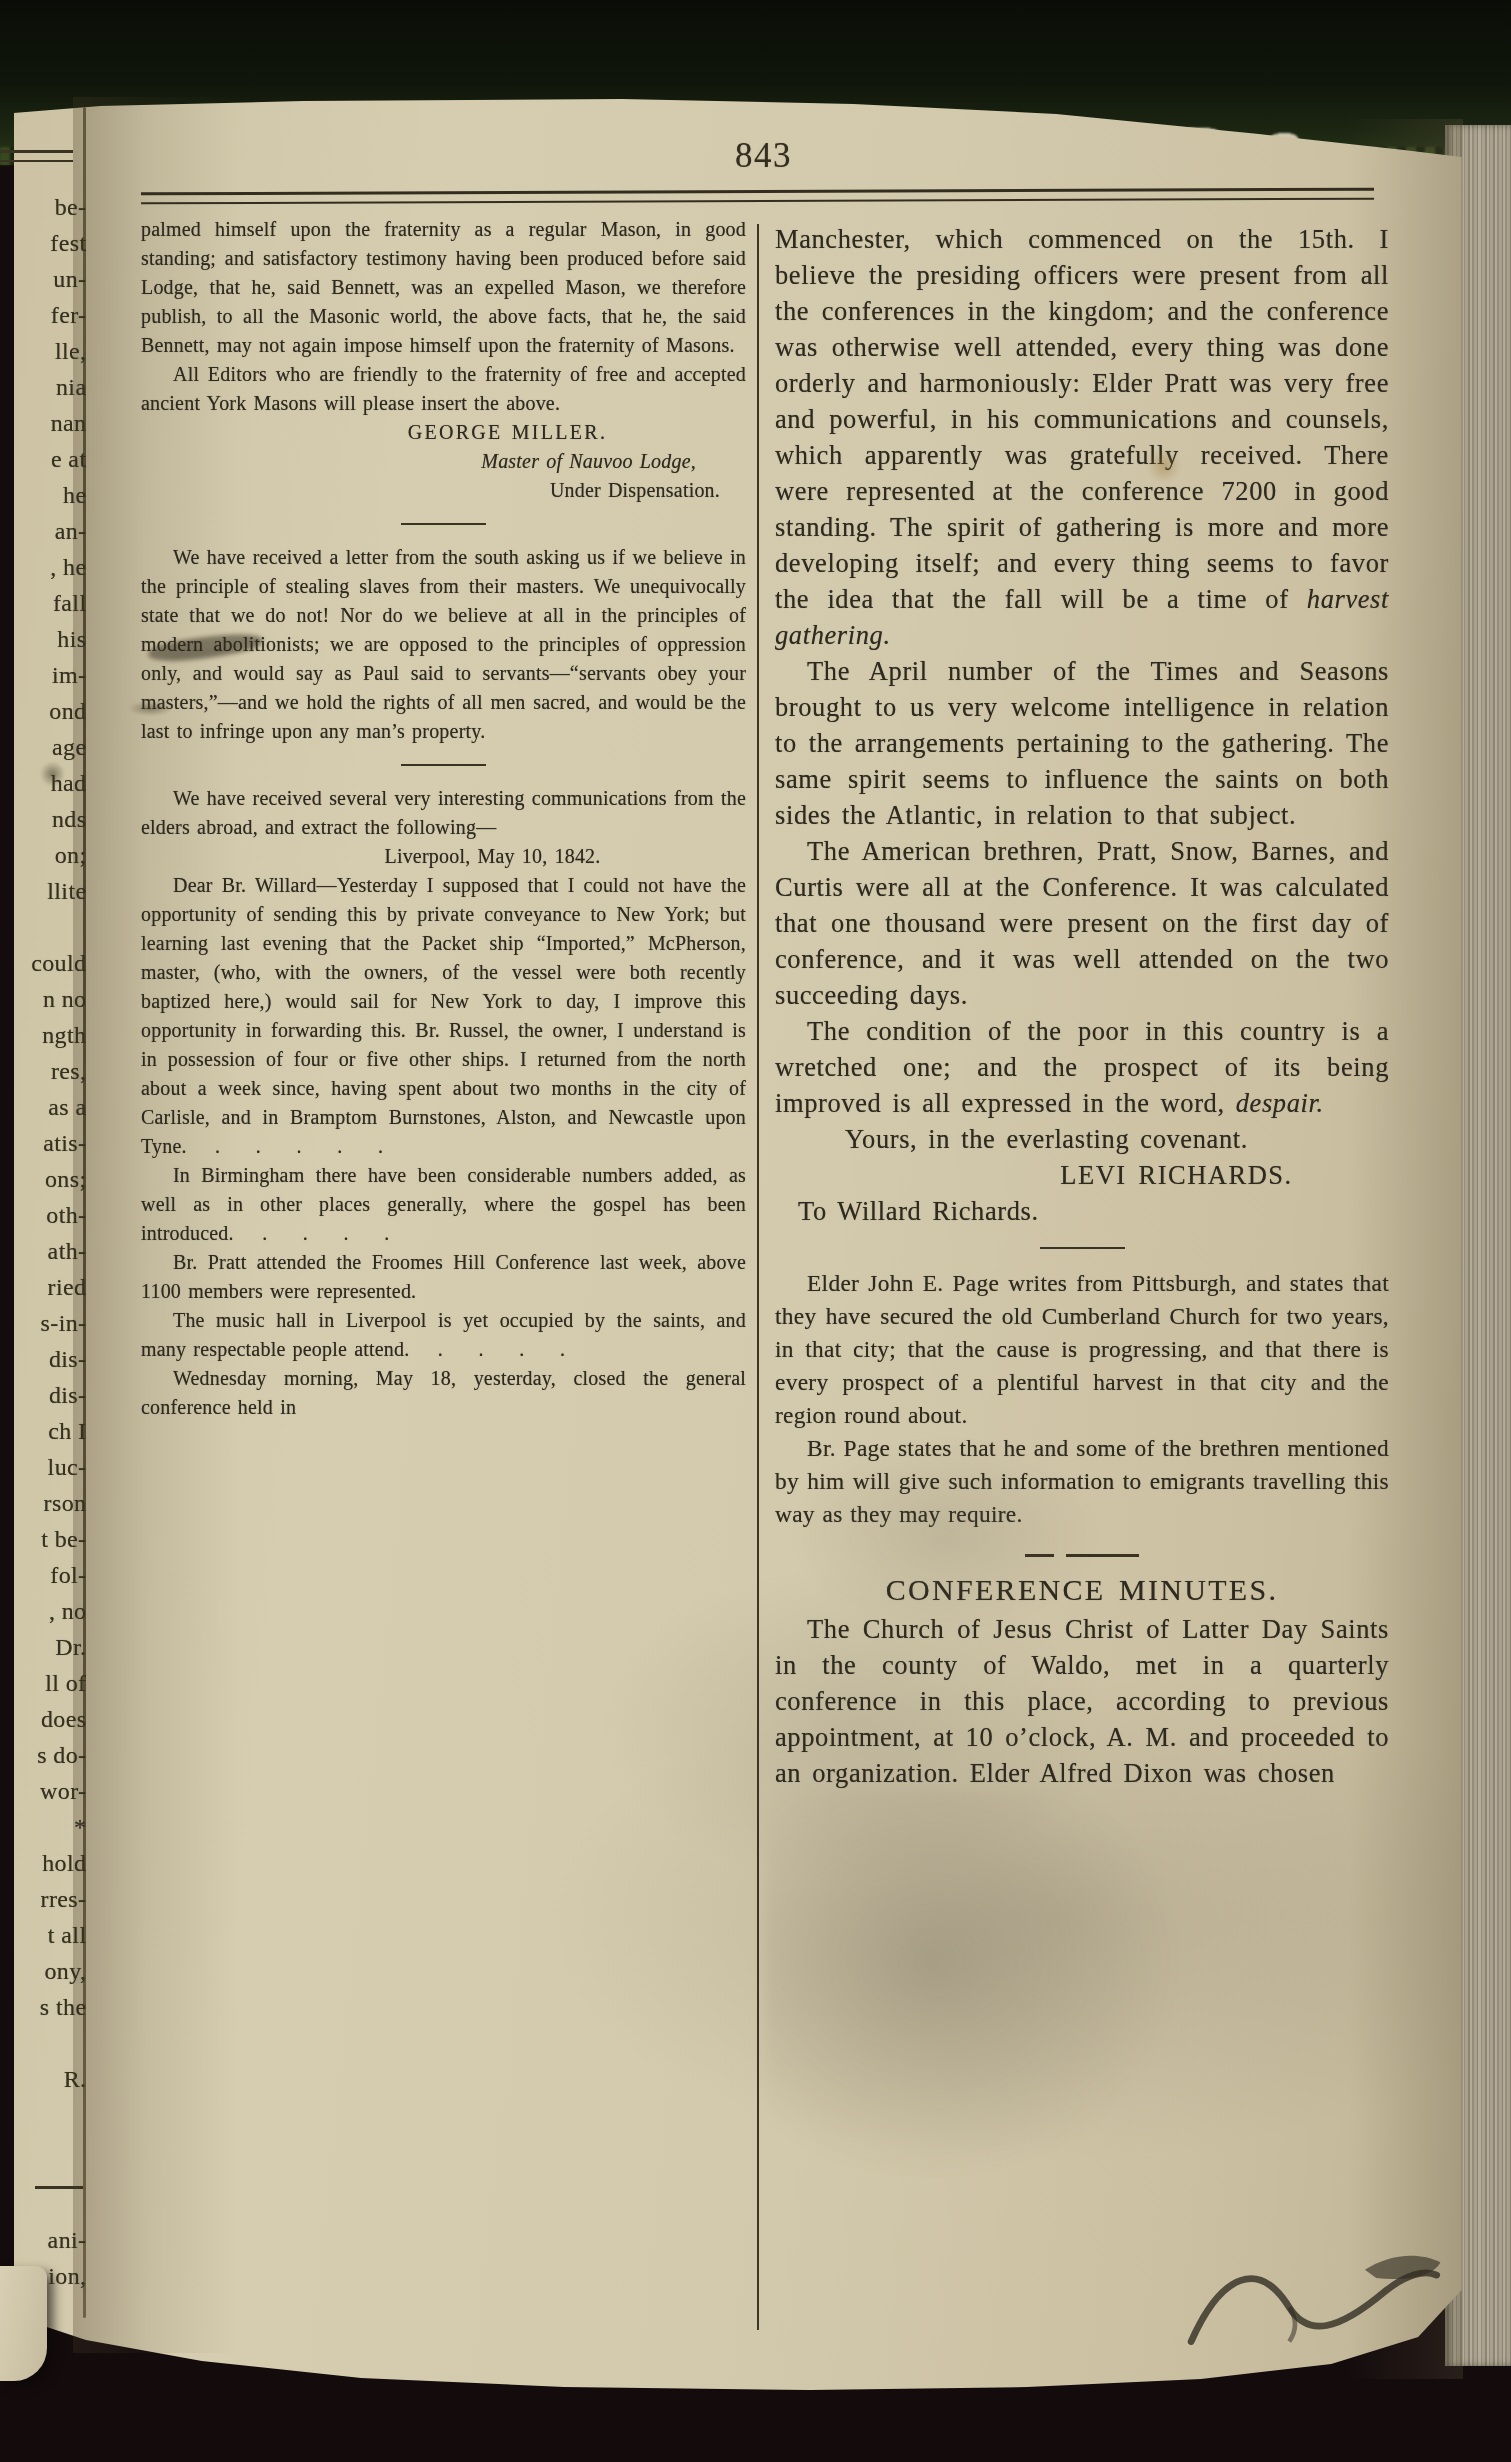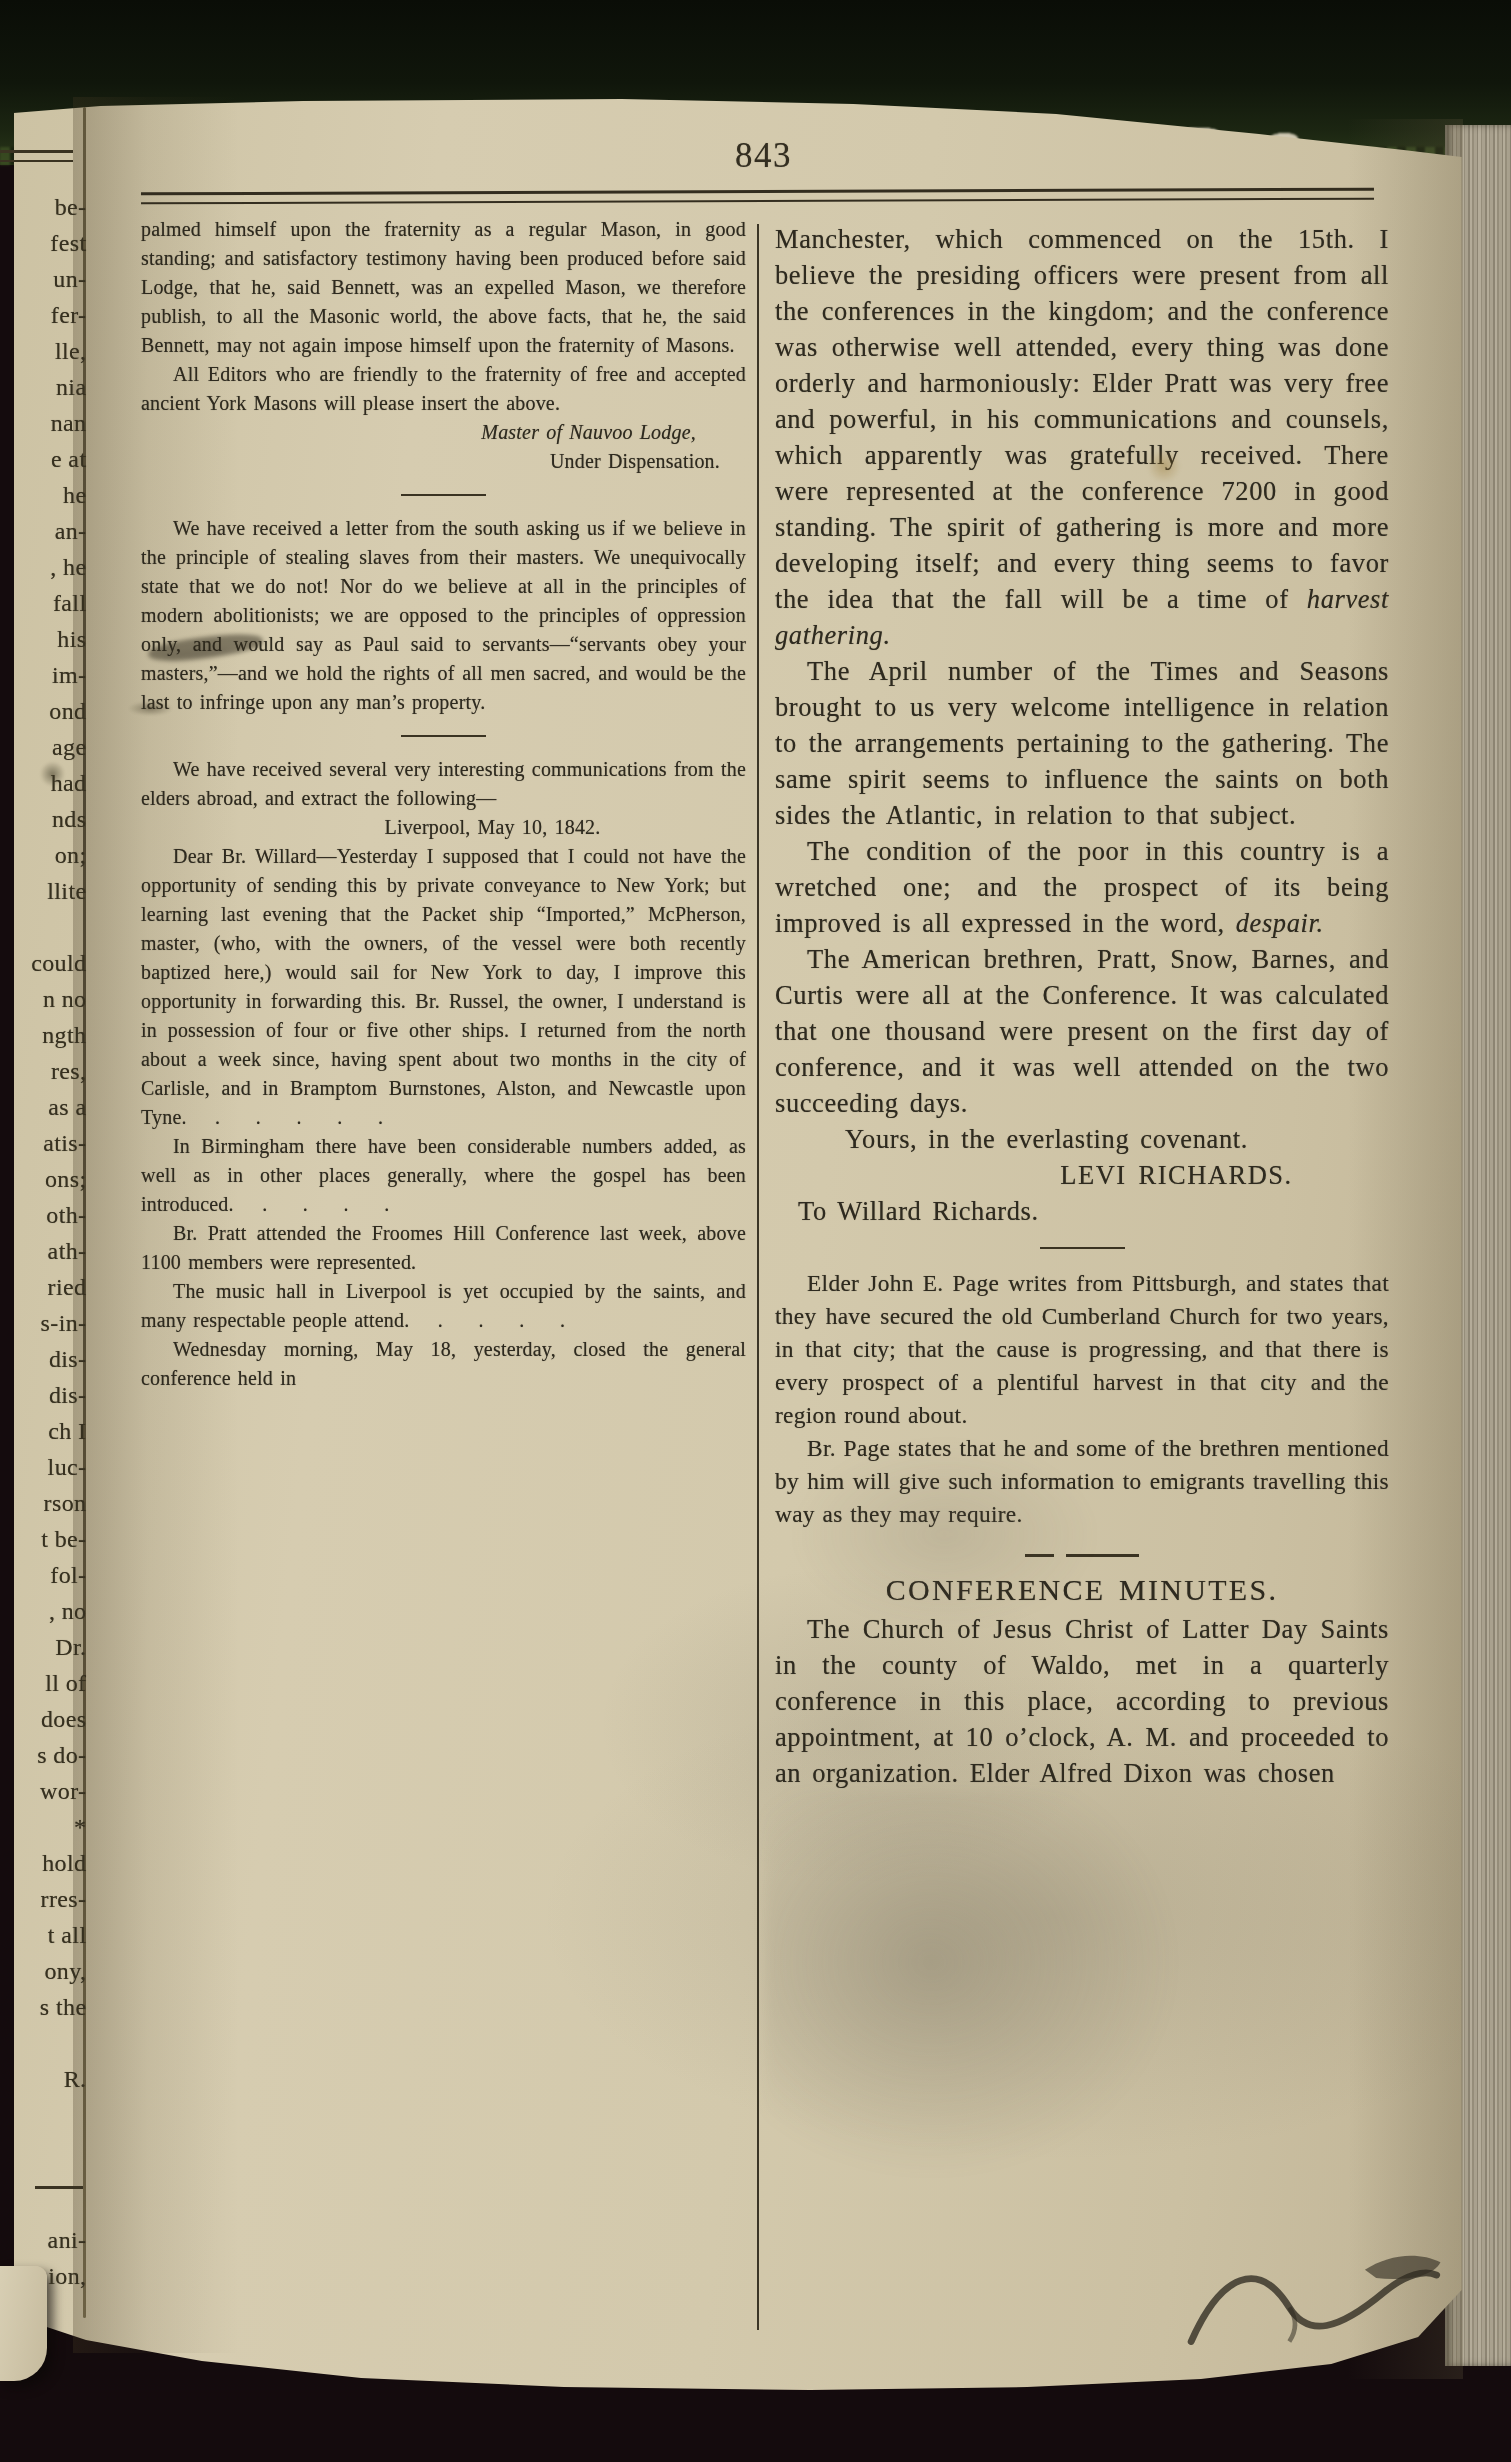--- a/index.html
+++ b/index.html
@@ -180,39 +180,40 @@
       <span>ion,</span>
     </div>
 
   <div class="page-number">843</div>
   <div class="head-rule"></div>
   <div class="col-divider"></div>
 
   <div class="col-left">
     <p>palmed himself upon the fraternity as a regular Mason, in good standing; and satisfactory testimony having been produced before said Lodge, that he, said Bennett, was an expelled Mason, we therefore publish, to all the Masonic world, the above facts, that he, the said Bennett, may not again impose himself upon the fraternity of Masons.</p>
     <p class="indent">All Editors who are friendly to the fraternity of free and accepted ancient York Masons will please insert the above.</p>
+    <p class="sig-name">GEORGE MILLER.</p>
     <p class="sig-line1">Master of Nauvoo Lodge,</p>
     <p class="sig-line2">Under Dispensation.</p>
     <div class="divider"></div>
     <p class="indent">We have received a letter from the south asking us if we believe in the principle of stealing slaves from their masters.  We unequivocally state that we do not!  Nor do we believe at all in the principles of modern abolitionists; we are opposed to the principles of oppression only, and would say as Paul said to servants—“servants obey your masters,”—and we hold the rights of all men sacred, and would be the last to infringe upon any man’s property.</p>
     <div class="divider"></div>
     <p class="indent">We have received several very interesting communications from the elders abroad, and extract the following—</p>
     <p class="dateline">Liverpool, May 10, 1842.</p>
     <p class="indent">Dear Br. Willard—Yesterday I supposed that I could not have the opportunity of sending this by private conveyance to New York; but learning last evening that the Packet ship “Imported,” McPherson, master, (who, with the owners, of the vessel were both recently baptized here,) would sail for New York to day, I improve this opportunity in forwarding this.  Br. Russel, the owner, I understand is in possession of four or five other ships. I returned from the north about a week since, having spent about two months in the city of Carlisle, and in Bramptom Burnstones, Alston, and Newcastle upon Tyne.&nbsp;&nbsp;&nbsp;&nbsp;.&nbsp;&nbsp;&nbsp;&nbsp;&nbsp;.&nbsp;&nbsp;&nbsp;&nbsp;&nbsp;.&nbsp;&nbsp;&nbsp;&nbsp;&nbsp;.&nbsp;&nbsp;&nbsp;&nbsp;&nbsp;.</p>
     <p class="indent">In Birmingham there have been considerable numbers added, as well as in other places generally, where the gospel has been introduced.&nbsp;&nbsp;&nbsp;&nbsp;.&nbsp;&nbsp;&nbsp;&nbsp;&nbsp;.&nbsp;&nbsp;&nbsp;&nbsp;&nbsp;.&nbsp;&nbsp;&nbsp;&nbsp;&nbsp;.</p>
     <p class="indent">Br. Pratt attended the Froomes Hill Conference last week, above 1100 members were represented.</p>
     <p class="indent">The music hall in Liverpool is yet occupied by the saints, and many respectable people attend.&nbsp;&nbsp;&nbsp;&nbsp;.&nbsp;&nbsp;&nbsp;&nbsp;&nbsp;.&nbsp;&nbsp;&nbsp;&nbsp;&nbsp;.&nbsp;&nbsp;&nbsp;&nbsp;&nbsp;.</p>
     <p class="indent">Wednesday morning, May 18, yesterday, closed the general conference held in</p>
   </div>
 
   <div class="col-right">
     <p><span>Manchester, which commenced on the 15th.  I believe the presiding officers were present from all the conferences in the kingdom; and the conference was otherwise well attended, every thing was done orderly and harmoniously:  Elder Pratt was very free and powerful, in his communications and counsels, which apparently was gratefully received.  There were represented at the conference 7200 in good standing.  The spirit of gathering is more and more developing itself; and every thing seems to favor the idea that the fall will be a time of </span><span class="em">harvest gathering.</span></p>
     <p class="indent">The April number of the Times and Seasons brought to us very welcome intelligence in relation to the arrangements pertaining to the gathering.  The same spirit seems to influence the saints on both sides the Atlantic, in relation to that subject.</p>
+    <p class="indent">The American brethren, Pratt, Snow, Barnes, and Curtis were all at the Conference.  It was calculated that one thousand were present on the first day of conference, and it was well attended on the two succeeding days.</p>
     <p class="indent"><span>The condition of the poor in this country is a wretched one;  and the prospect of its being improved is all expressed in the word, </span><span class="em">despair.</span></p>
-    <p class="indent">The American brethren, Pratt, Snow, Barnes, and Curtis were all at the Conference.  It was calculated that one thousand were present on the first day of conference, and it was well attended on the two succeeding days.</p>
     <p class="yours">Yours, in the everlasting covenant.</p>
     <p class="rc-sig">LEVI RICHARDS.</p>
     <p class="rc-to">To Willard Richards.</p>
     <div class="divider"></div>
     <p class="indent small">Elder John E. Page writes from Pittsburgh, and states that they have secured the old Cumberland Church for two years, in that city; that the cause is progressing, and that there is every prospect of a plentiful harvest in that city and the region round about.</p>
     <p class="indent small">Br. Page states that he and some of the brethren mentioned by him will give such information to emigrants travelling this way as they may require.</p>
     <div class="dash-rule">
         <i class="d1"></i>
         <i class="d2"></i>
       </div>

